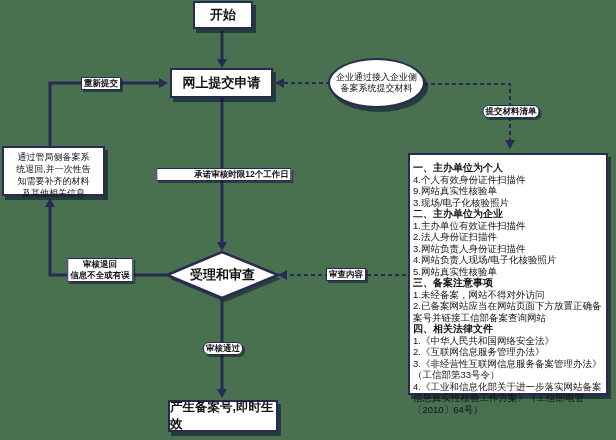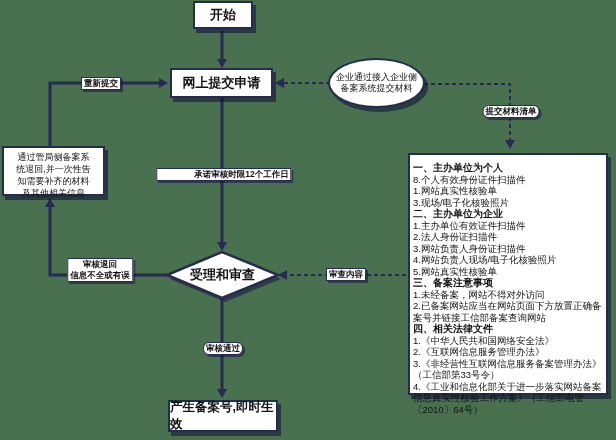--- a/index.html
+++ b/index.html
@@ -86,22 +86,22 @@
 
   <div class="diamond-label">受理和审查</div>
 
   <div class="node result">
     <span>产生备案号,即时生效</span>
   </div>
 
   <div class="node panel">
     <div>
         <div class="p-head">一、主办单位为个人</div>
-        <div class="p-item">8.个人有效身份证件扫描件</div>
-        <div class="p-item">1.网站真实性核验单</div>
+        <div class="p-item">4.个人有效身份证件扫描件</div>
+        <div class="p-item">9.网站真实性核验单</div>
         <div class="p-item">3.现场/电子化核验照片</div>
         <div class="p-head">二、主办单位为企业</div>
         <div class="p-item">1.主办单位有效证件扫描件</div>
         <div class="p-item">2.法人身份证扫描件</div>
         <div class="p-item">3.网站负责人身份证扫描件</div>
         <div class="p-item">4.网站负责人现场/电子化核验照片</div>
         <div class="p-item">5.网站真实性核验单</div>
         <div class="p-head">三、备案注意事项</div>
         <div class="p-item">1.未经备案，网站不得对外访问</div>
         <div class="p-item">2.已备案网站应当在网站页面下方放置正确备案号并链接工信部备案查询网站</div>

